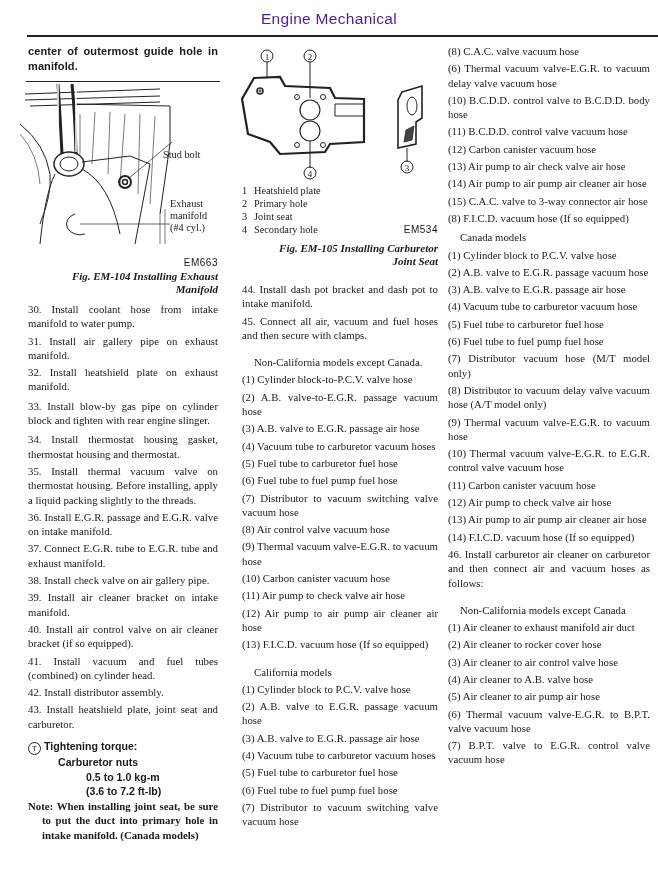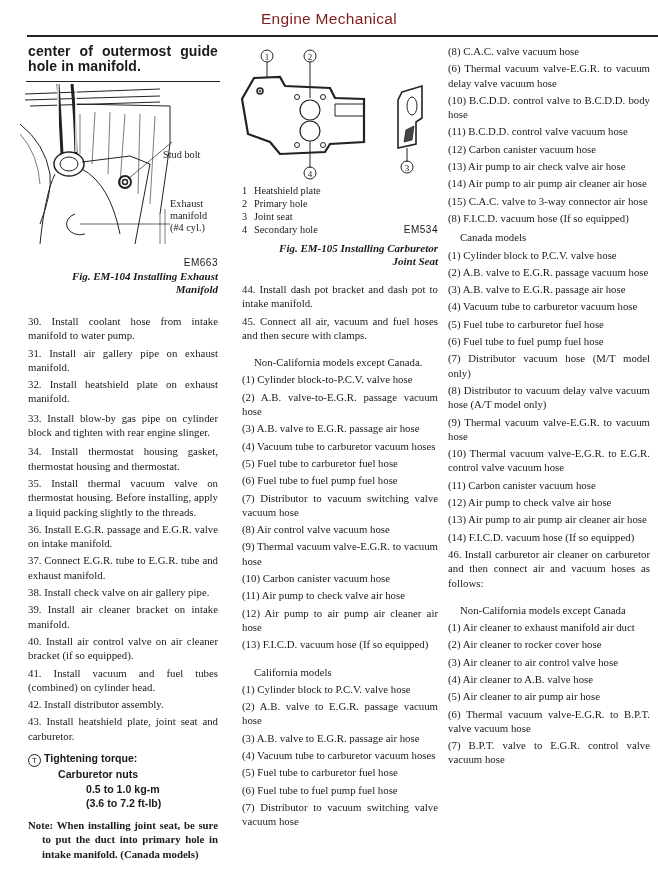--- a/index.html
+++ b/index.html
@@ -1,39 +1,39 @@
 <!DOCTYPE html>
 <html><head>
 <meta charset="utf-8">
 <style>
   html, body { margin: 0; padding: 0; background: #ffffff; }
   body { width: 658px; height: 896px; position: relative; overflow: hidden; color: #1a1a1a; font-family: "Liberation Serif", serif; }
-  .header { position: absolute; top: 10px; left: 0; width: 658px; text-align: center; font-family: "Liberation Sans", sans-serif; font-size: 15.5px; letter-spacing: 0.3px; color: #7f1d1d; }
+  .header { position: absolute; top: 10px; left: 0; width: 658px; text-align: center; font-family: "Liberation Sans", sans-serif; font-size: 15.5px; letter-spacing: 0.3px; color: #4c1d95; }
   .rule-top { position: absolute; top: 35px; left: 27px; width: 631px; height: 2px; background: #222; }
   .col { position: absolute; font-size: 10.8px; line-height: 14.3px; text-align: justify; }
   .col1 { left: 28px; top: 44px; width: 190px; }
   .col2 { left: 242px; top: 44px; width: 196px; }
   .col3 { left: 448px; top: 44px; width: 202px; }
-  .warn { font-family: "Liberation Sans", sans-serif; font-weight: bold; font-size: 14px; line-height: 14.5px; text-align: justify; letter-spacing: 0.1px; }
+  .warn { font-family: "Liberation Sans", sans-serif; font-weight: bold; font-size: 11px; line-height: 14.5px; text-align: justify; letter-spacing: 0.1px; }
   .warn-rule { height: 1px; background: #222; margin: 8px 0 0 -2px; width: 194px; }
   .p { margin: 0; }
   .step { margin-top: 3px; }
   .sub { text-indent: 12px; margin-top: 13px; }
   .gap { margin-top: 5px; }
   .fig { position: relative; }
   .fig-id { font-family: "Liberation Sans", sans-serif; font-size: 10px; text-align: right; letter-spacing: 0.5px; }
   .fig-cap { font-style: italic; font-weight: bold; text-align: right; font-size: 11px; line-height: 13px; }
   .legend-list { font-size: 10.3px; line-height: 13px; }
   .legend-list .row { display: flex; }
   .legend-list .n { width: 12px; }
   .torque { font-family: "Liberation Sans", sans-serif; font-weight: bold; font-size: 10.6px; line-height: 14.5px; margin-top: 8px; }
   .torque .l2 { padding-left: 30px; }
   .torque .l3 { padding-left: 58px; }
   .t-icon { display: inline-block; width: 11px; height: 11px; border: 1px solid #222; border-radius: 50%; font-size: 8px; line-height: 11px; text-align: center; margin-right: 3px; vertical-align: -1px; font-weight: normal; }
-  .note { font-weight: bold; margin-top: 7px; padding-left: 14px; text-indent: -14px; line-height: 14.5px; }
+  .note { font-weight: bold; padding-left: 14px; text-indent: -14px; line-height: 14.5px; }
   .label-sm { position: absolute; font-size: 10.3px; line-height: 12.5px; }
 </style>
 </head>
 <body>
 
 <div class="header">Engine Mechanical</div>
 <div class="rule-top"></div>
 
 <div class="col col1">
   <div class="warn">center of outermost guide hole in manifold.</div>
@@ -66,21 +66,21 @@
     <div class="label-sm" style="left:142px; top:114px;">Exhaust</div>
     <div class="label-sm" style="left:142px; top:126px;">manifold</div>
     <div class="label-sm" style="left:142px; top:138px;">(#4 cyl.)</div>
     <div class="fig-id" style="position:absolute; right:0; top:172px;">EM663</div>
     <div class="fig-cap" style="position:absolute; right:0; top:186px; width:200px;">
       <div>Fig. EM-104  Installing Exhaust</div>
       <div>Manifold</div>
     </div>
   </div>
 
-  <div style="margin-top:18px;">
+  <div style="margin-top:6px;">
     <p class="p step">30.   Install coolant hose from intake manifold to water pump.</p>
     <p class="p step">31.   Install air gallery pipe on exhaust manifold.</p>
     <p class="p step">32.   Install heatshield plate on exhaust manifold.</p>
     <p class="p step gap">33.   Install blow-by gas pipe on cylinder block and tighten with rear engine slinger.</p>
     <p class="p step gap">34.   Install thermostat housing gasket, thermostat housing and thermostat.</p>
     <p class="p step">35.   Install thermal vacuum valve on thermostat housing. Before installing, apply a liquid packing slightly to the threads.</p>
     <p class="p step">36.   Install E.G.R. passage and E.G.R. valve on intake manifold.</p>
     <p class="p step">37.   Connect E.G.R. tube to E.G.R. tube and exhaust manifold.</p>
     <p class="p step">38.   Install check valve on air gallery pipe.</p>
     <p class="p step">39.   Install air cleaner bracket on intake manifold.</p>

